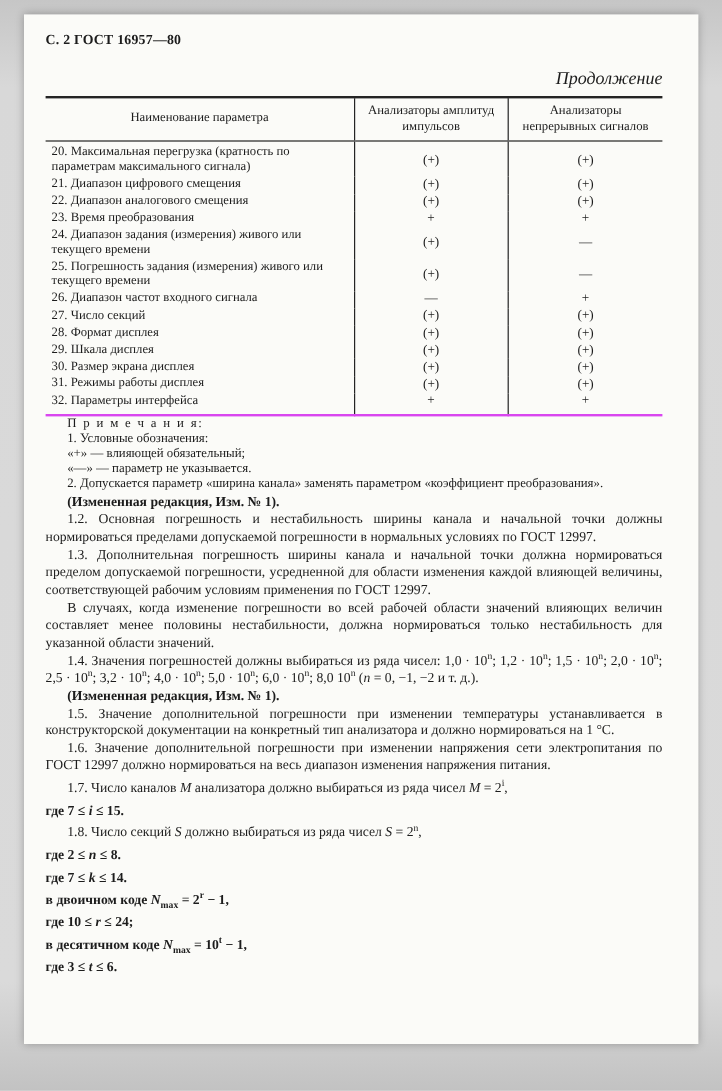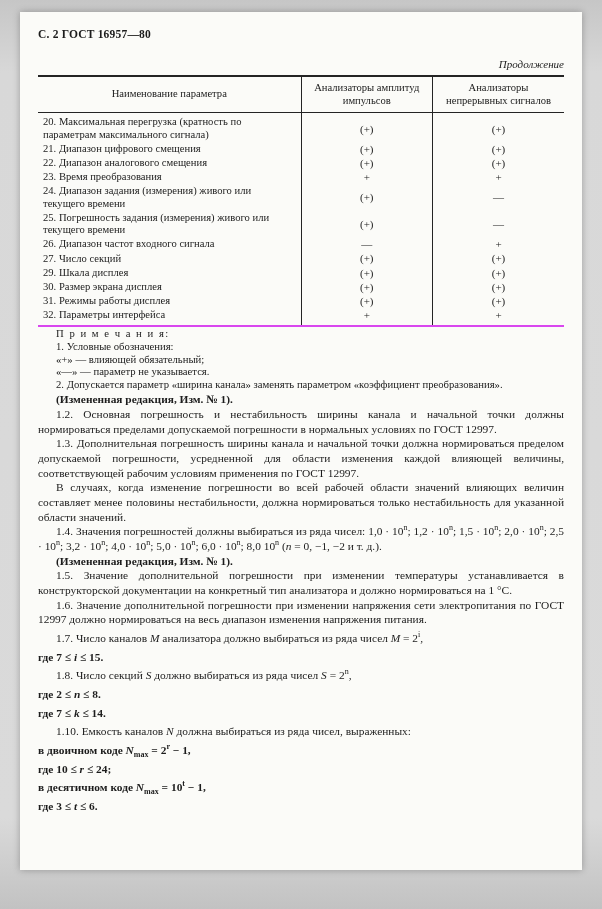--- a/index.html
+++ b/index.html
@@ -10,24 +10,24 @@
     font-family:"Liberation Serif","DejaVu Serif",serif;
     color:#1c1c1c;
     overflow:hidden;
   }
   .scan{position:relative;width:602px;height:909px;}
   .page{
     position:absolute;left:20px;top:12px;width:562px;height:858px;
     background:#fbfbf8;
     box-shadow:0 0 7px rgba(0,0,0,.28);
     box-sizing:border-box;
-    padding:16px 18px 0 18px;
+    padding:16px 30px 0 18px;
   }
   .hdr{font-weight:bold;font-size:11.5px;letter-spacing:.2px;}
-  .cont{text-align:right;font-style:italic;font-size:11px;margin-top:18px;margin-bottom:5px;}
+  .cont{text-align:right;font-style:italic;font-size:15px;margin-top:18px;margin-bottom:5px;}
   table.params{
     width:100%;border-collapse:collapse;
     border-top:2px solid #242424;border-bottom:2px solid #d946ef;
     font-size:10.6px;
   }
   table.params th{
     font-weight:normal;text-align:center;vertical-align:middle;
     border-bottom:1px solid #242424;
     padding:5px 6px;line-height:1.2;
   }
@@ -106,20 +106,25 @@
             <td class="td-name">26. Диапазон частот входного сигнала</td>
             <td class="td-val">—</td>
             <td class="td-val">+</td>
           </tr>
           <tr>
             <td class="td-name">27. Число секций</td>
             <td class="td-val">(+)</td>
             <td class="td-val">(+)</td>
           </tr>
           <tr>
+            <td class="td-name">28. Формат дисплея</td>
+            <td class="td-val">(+)</td>
+            <td class="td-val">(+)</td>
+          </tr>
+          <tr>
             <td class="td-name">29. Шкала дисплея</td>
             <td class="td-val">(+)</td>
             <td class="td-val">(+)</td>
           </tr>
           <tr>
             <td class="td-name">30. Размер экрана дисплея</td>
             <td class="td-val">(+)</td>
             <td class="td-val">(+)</td>
           </tr>
           <tr>
@@ -152,21 +157,20 @@
         <p class="p">В случаях, когда изменение погрешности во всей рабочей области значений влияющих величин составляет менее половины нестабильности, должна нормироваться только нестабильность для указанной области значений.</p>
         <p class="p">1.4. Значения погрешностей должны выбираться из ряда чисел: 1,0 · 10<sup>n</sup>; 1,2 · 10<sup>n</sup>; 1,5 · 10<sup>n</sup>; 2,0 · 10<sup>n</sup>; 2,5 · 10<sup>n</sup>; 3,2 · 10<sup>n</sup>; 4,0 · 10<sup>n</sup>; 5,0 · 10<sup>n</sup>; 6,0 · 10<sup>n</sup>; 8,0  10<sup>n</sup> (<i>n</i> = 0, −1, −2 и т. д.).</p>
         <p class="p bold">(Измененная редакция, Изм. № 1).</p>
         <p class="p">1.5. Значение дополнительной погрешности при изменении температуры устанавливается в конструкторской документации на конкретный тип анализатора и должно нормироваться на 1 °С.</p>
         <p class="p">1.6. Значение дополнительной погрешности при изменении напряжения сети электропитания по ГОСТ 12997 должно нормироваться на весь диапазон изменения напряжения питания.</p>
         <p class="p sp">1.7. Число каналов <i>M</i> анализатора должно выбираться из ряда чисел <i>M</i> = 2<sup>i</sup>,</p>
         <p class="p flush sp">где 7 ≤ <i>i</i> ≤ 15.</p>
         <p class="p sp">1.8. Число секций <i>S</i> должно выбираться из ряда чисел <i>S</i> =  2<sup>n</sup>,</p>
         <p class="p flush sp">где 2 ≤ <i>n</i> ≤ 8.</p>
         <p class="p flush sp">где 7 ≤ <i>k</i> ≤ 14.</p>
-        <p class="p sp">1.10. Емкость каналов <i>N</i> должна выбираться из ряда чисел, выраженных:</p>
         <p class="p flush sp">в двоичном коде <i>N</i><sub>max</sub> = 2<sup>r</sup> − 1,</p>
         <p class="p flush sp">где 10 ≤ <i>r</i> ≤ 24;</p>
         <p class="p flush sp">в десятичном коде <i>N</i><sub>max</sub> = 10<sup>t</sup> − 1,</p>
         <p class="p flush sp">где 3 ≤ <i>t</i> ≤ 6.</p>
       </div>
 
   </div>
 </div>
 
 </body></html>

